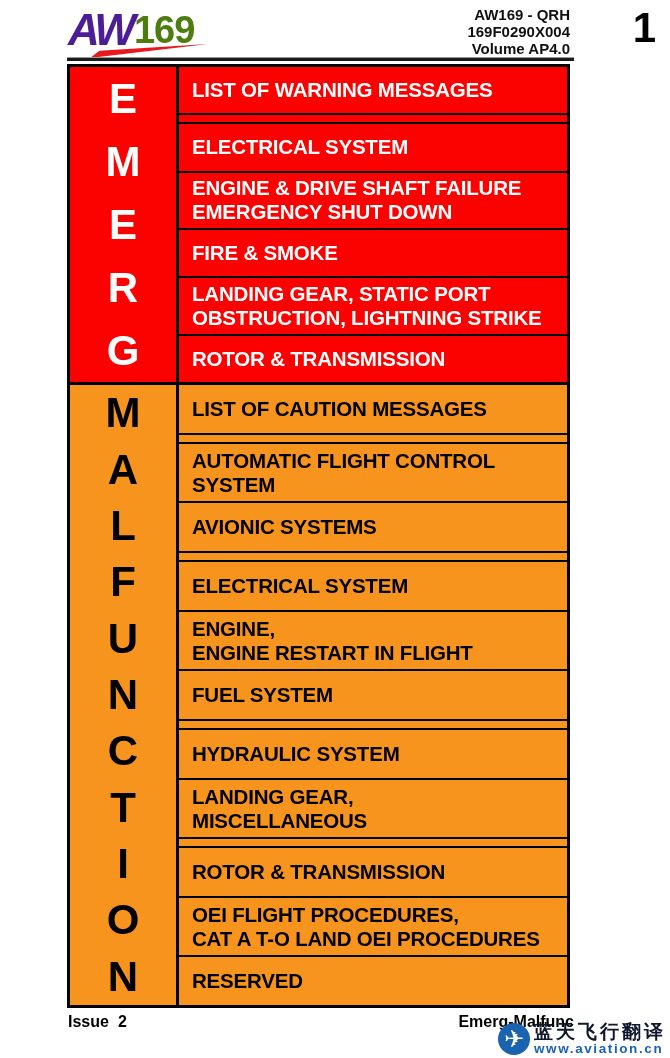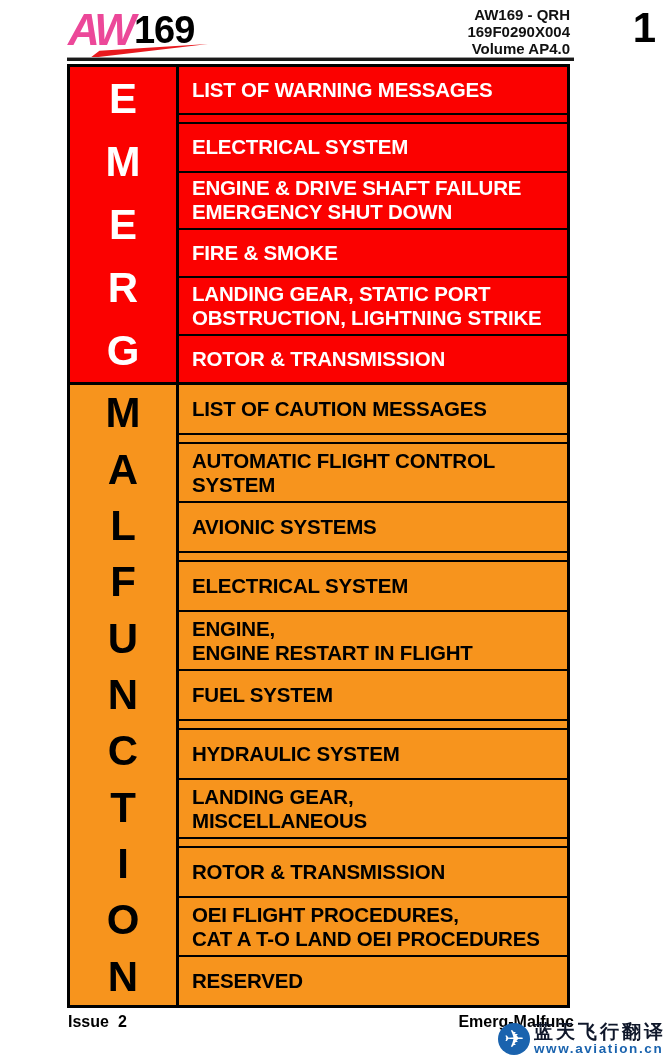--- a/index.html
+++ b/index.html
@@ -3,22 +3,22 @@
 <meta charset="utf-8">
 <style>
   * { margin: 0; padding: 0; box-sizing: border-box; }
   html, body { width: 670px; height: 1058px; background: #fff; overflow: hidden; }
   body { font-family: "Liberation Sans", "DejaVu Sans", sans-serif; position: relative; }
 
   .page { position: absolute; inset: 0; width: 670px; height: 1058px; background: #fff; }
 
   
   .logo { position: absolute; left: 68px; top: 8px; white-space: nowrap; line-height: 1; }
-  .logo-aw { font-size: 44px; font-weight: bold; font-style: italic; color: #ec4899; letter-spacing: -3px; }
-  .logo-num { font-size: 38px; font-weight: bold; color: #000000; letter-spacing: -1px; margin-left: 1px; vertical-align: 2px; }
+  .logo-aw { font-size: 44px; font-weight: bold; font-style: italic; color: #4c1d95; letter-spacing: -3px; }
+  .logo-num { font-size: 38px; font-weight: bold; color: #4d7c0f; letter-spacing: -1px; margin-left: 1px; vertical-align: 2px; }
   .logo-swoosh { position: absolute; left: 22px; top: 36px; width: 118px; height: 14px; background: #E8191E;
                  clip-path: polygon(0% 100%, 100% 0%, 8% 48%); }
 
   .doc-info { position: absolute; top: 6px; right: 100px; text-align: right;
               font-size: 15px; font-weight: bold; color: #111; line-height: 17px; }
   .page-num { position: absolute; top: 4px; right: 14px; font-size: 42px; font-weight: bold; color: #000; }
 
   .header-rule { position: absolute; left: 67px; top: 57px; width: 507px; height: 4px;
                  border-top: 1px solid #999; border-bottom: 3px solid #1a1a1a; }
 

